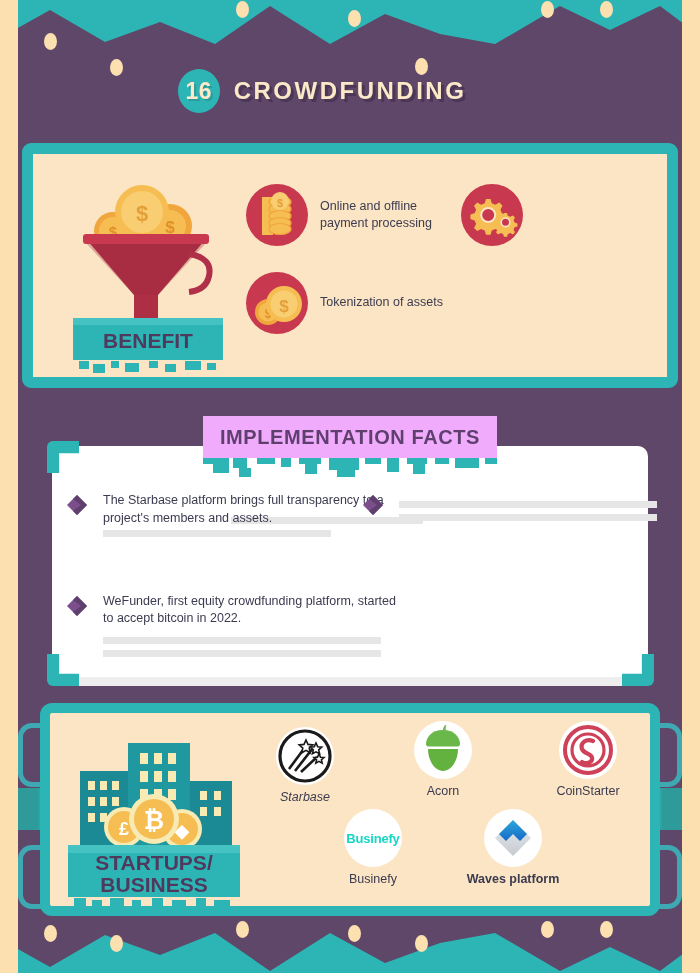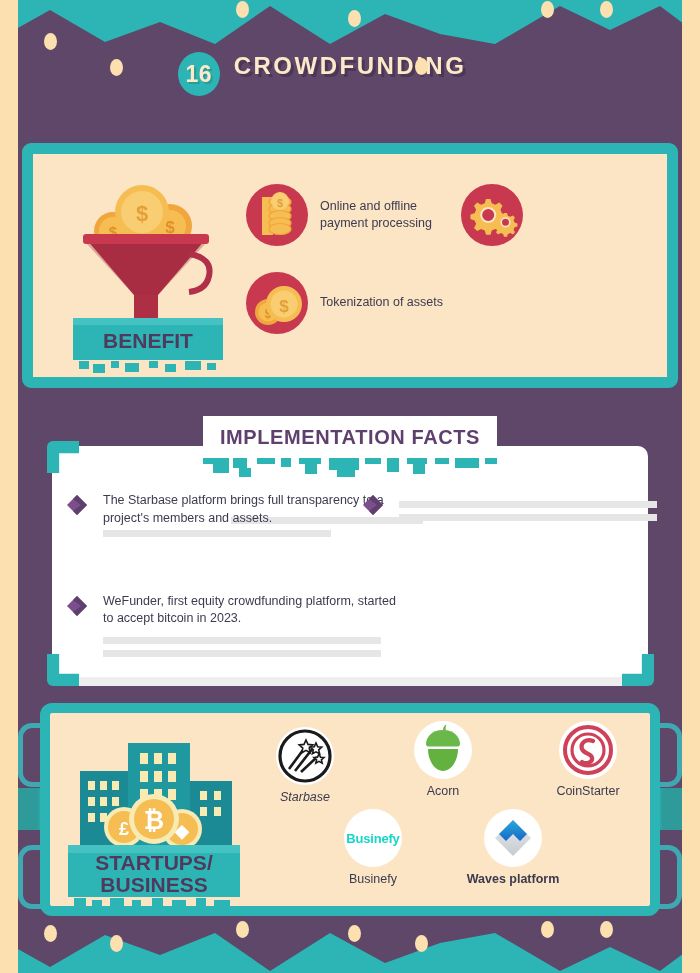--- a/index.html
+++ b/index.html
@@ -55,20 +55,21 @@
 
   
   .header {
     position: absolute;
     top: 52px;
     left: 0;
     width: 644px;
     height: 78px;
     z-index: 8;
     display: flex;
+    align-items: center;
     justify-content: center;
     gap: 14px;
   }
   .num-badge {
     width: 42px;
     height: 44px;
     border-radius: 50%;
     background: #2db5b5;
     color: #fde8c8;
     display: flex;
@@ -147,21 +148,21 @@
 
   
   .facts-banner {
     position: absolute;
     left: 203px;
     top: 416px;
     width: 294px;
     z-index: 22;
   }
   .facts-banner-body {
-    background: #ffffff;
+    background: #f0abfc;
     height: 42px;
     display: flex;
     align-items: center;
     justify-content: center;
     color: #5e3f6d;
     font-size: 20px;
     font-weight: bold;
     letter-spacing: 0.6px;
   }
   .facts-banner svg { display: block; }
@@ -470,21 +471,21 @@
       </div>
 
       <div class="fact-row" style="margin-top:56px;">
         <div class="fact-col" style="width:340px;">
           <div class="fact">
             <svg class="diamond-bullet" width="26" height="22" viewBox="0 0 26 22">
               <path d="M11,1 L21,11 L11,21 L1,11 Z" fill="#7c4f8c"></path>
               <path d="M11,1 L21,11 L11,21 L7,17 L15,11 L7,5 Z" fill="#5e3f6d"></path>
             </svg>
             <div>
-              <div class="fact-text">WeFunder, first equity crowdfunding platform, started to accept bitcoin in 2023.</div>
+              <div class="fact-text">WeFunder, first equity crowdfunding platform, started to accept bitcoin in 2022.</div>
               <div class="bar" style="width:278px; margin-top:9px;"></div>
               <div class="bar" style="width:278px; margin-top:6px;"></div>
             </div>
           </div>
         </div>
       </div>
     </div>
   </div>
 
   <div class="corner tl"></div>

